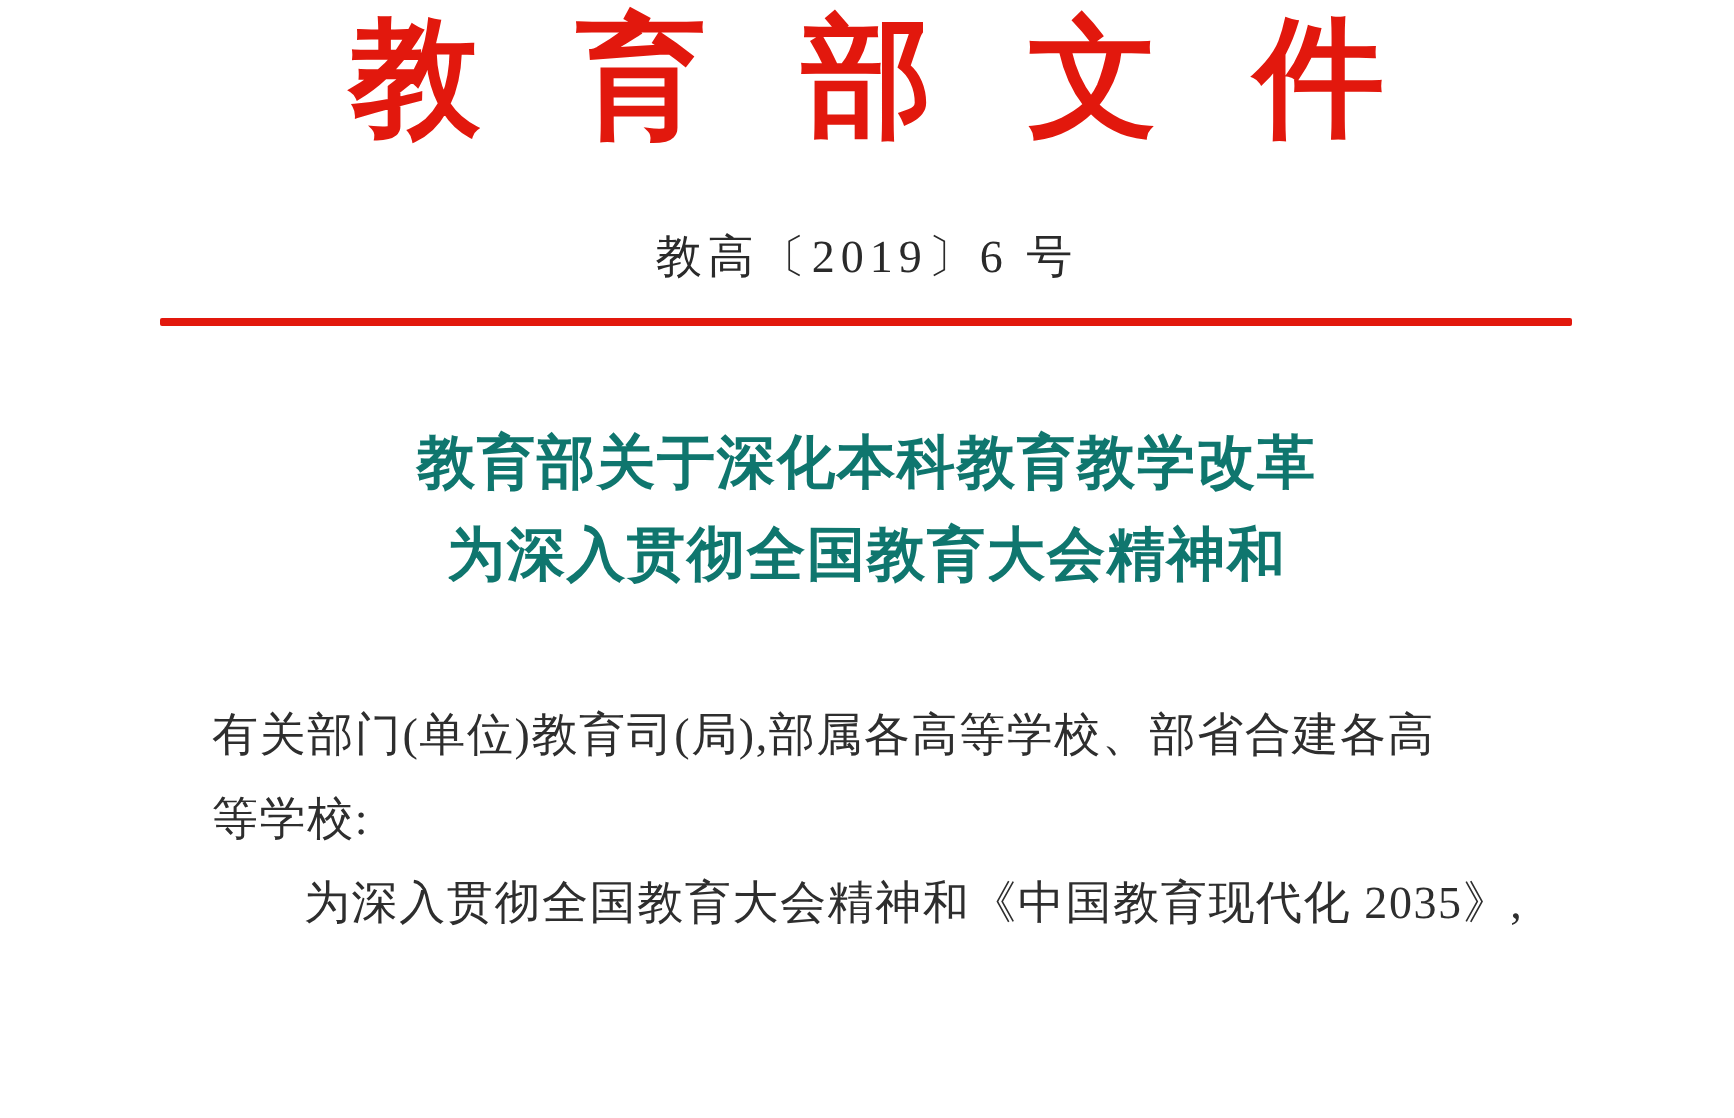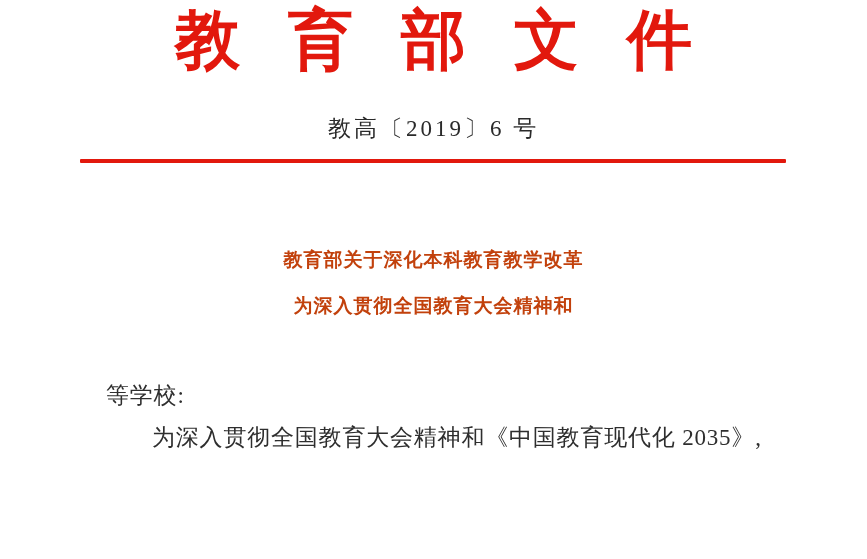--- a/index.html
+++ b/index.html
@@ -42,26 +42,26 @@
   .red-line {
     margin-top: 17px;
     margin-left: 80px;
     width: 706px;
     height: 4px;
     background: #e2180d;
     border-radius: 1px;
   }
   
   .doc-title {
-    margin-top: 74px;
+    margin-top: 46px;
     text-align: center;
     font-weight: bold;
-    font-size: 19px;
+    font-size: 29px;
     line-height: 46px;
-    color: #c2410c;
+    color: #0f766e;
     letter-spacing: 1px;
     font-family: "Liberation Sans", "DejaVu Sans", sans-serif;
   }
   
   .doc-body {
     margin-top: 46px;
     padding-left: 106px;
     padding-right: 70px;
     font-size: 23px;
     line-height: 42px;
@@ -86,17 +86,18 @@
   <div class="doc-number">教高〔2019〕6 号</div>
 
   <div class="red-line"></div>
 
   <div class="doc-title">
     <div class="title-line">教育部关于深化本科教育教学改革</div>
     <div class="title-line">为深入贯彻全国教育大会精神和</div>
   </div>
 
   <div class="doc-body">
+    <div class="body-line">有关部门(单位)教育司(局),部属各高等学校、部省合建各高</div>
     <div class="body-line">等学校:</div>
     <div class="body-line indent">为深入贯彻全国教育大会精神和《中国教育现代化 2035》,</div>
   </div>
 
 </div>
 
 </body></html>

